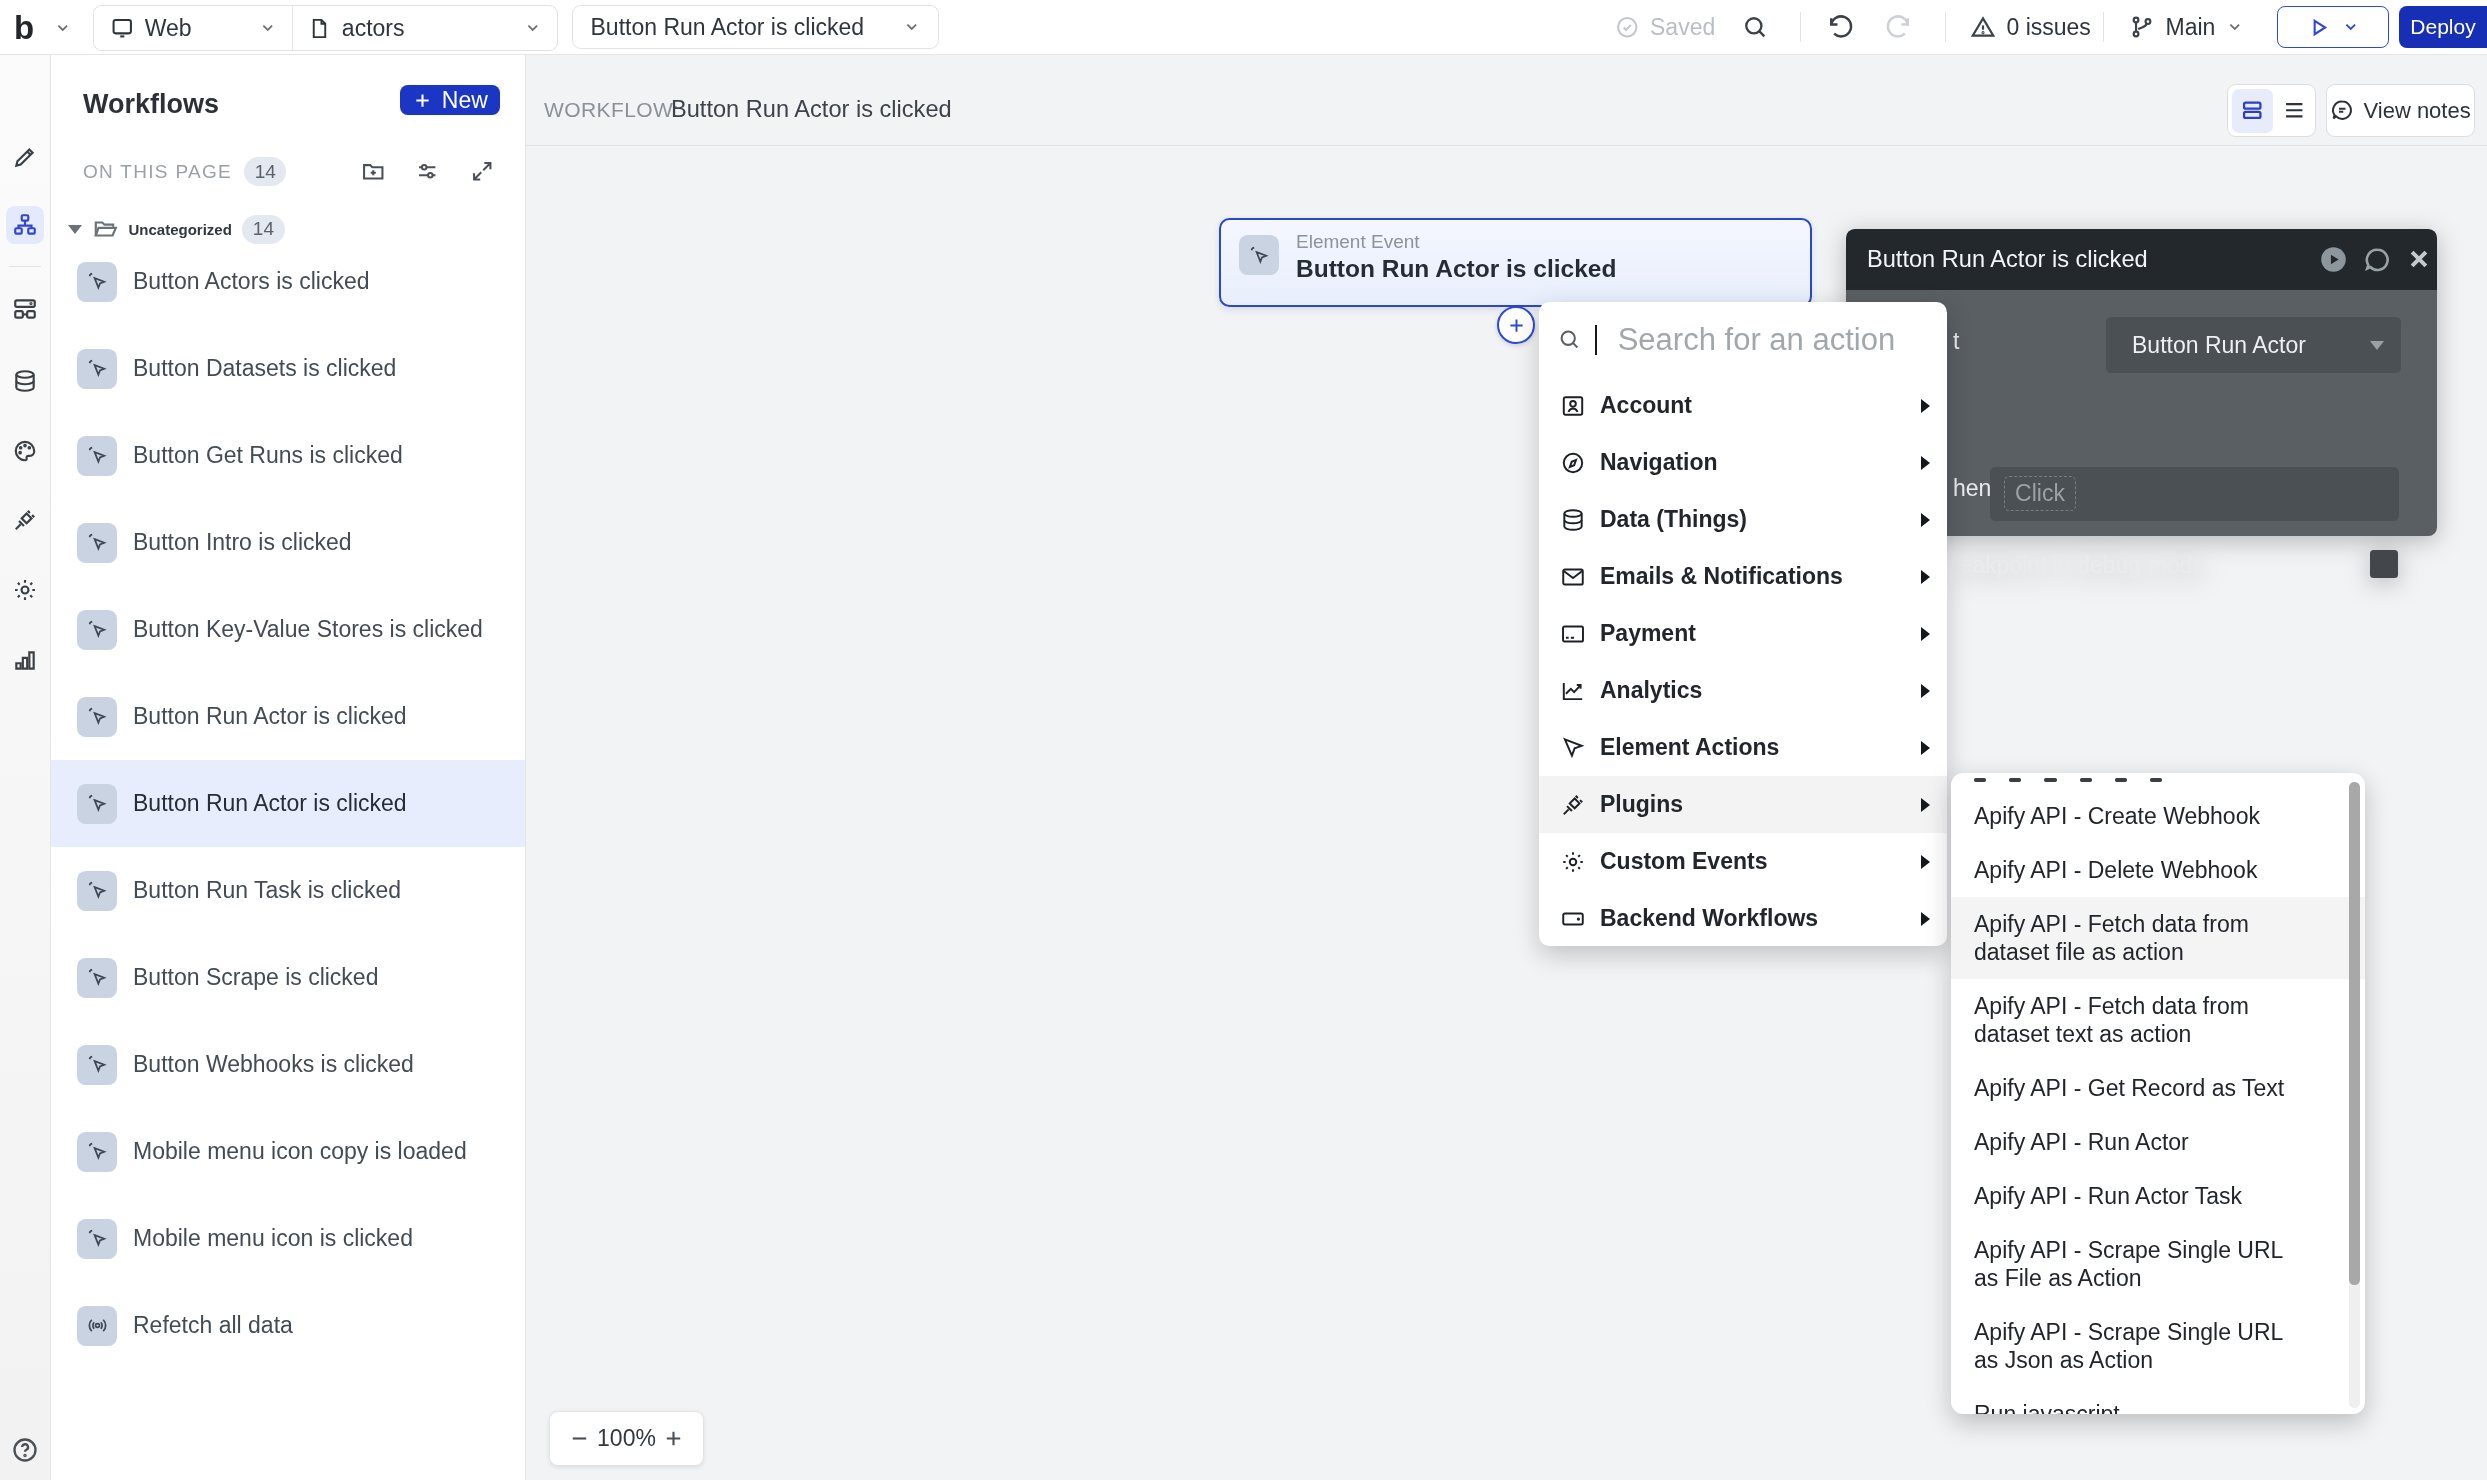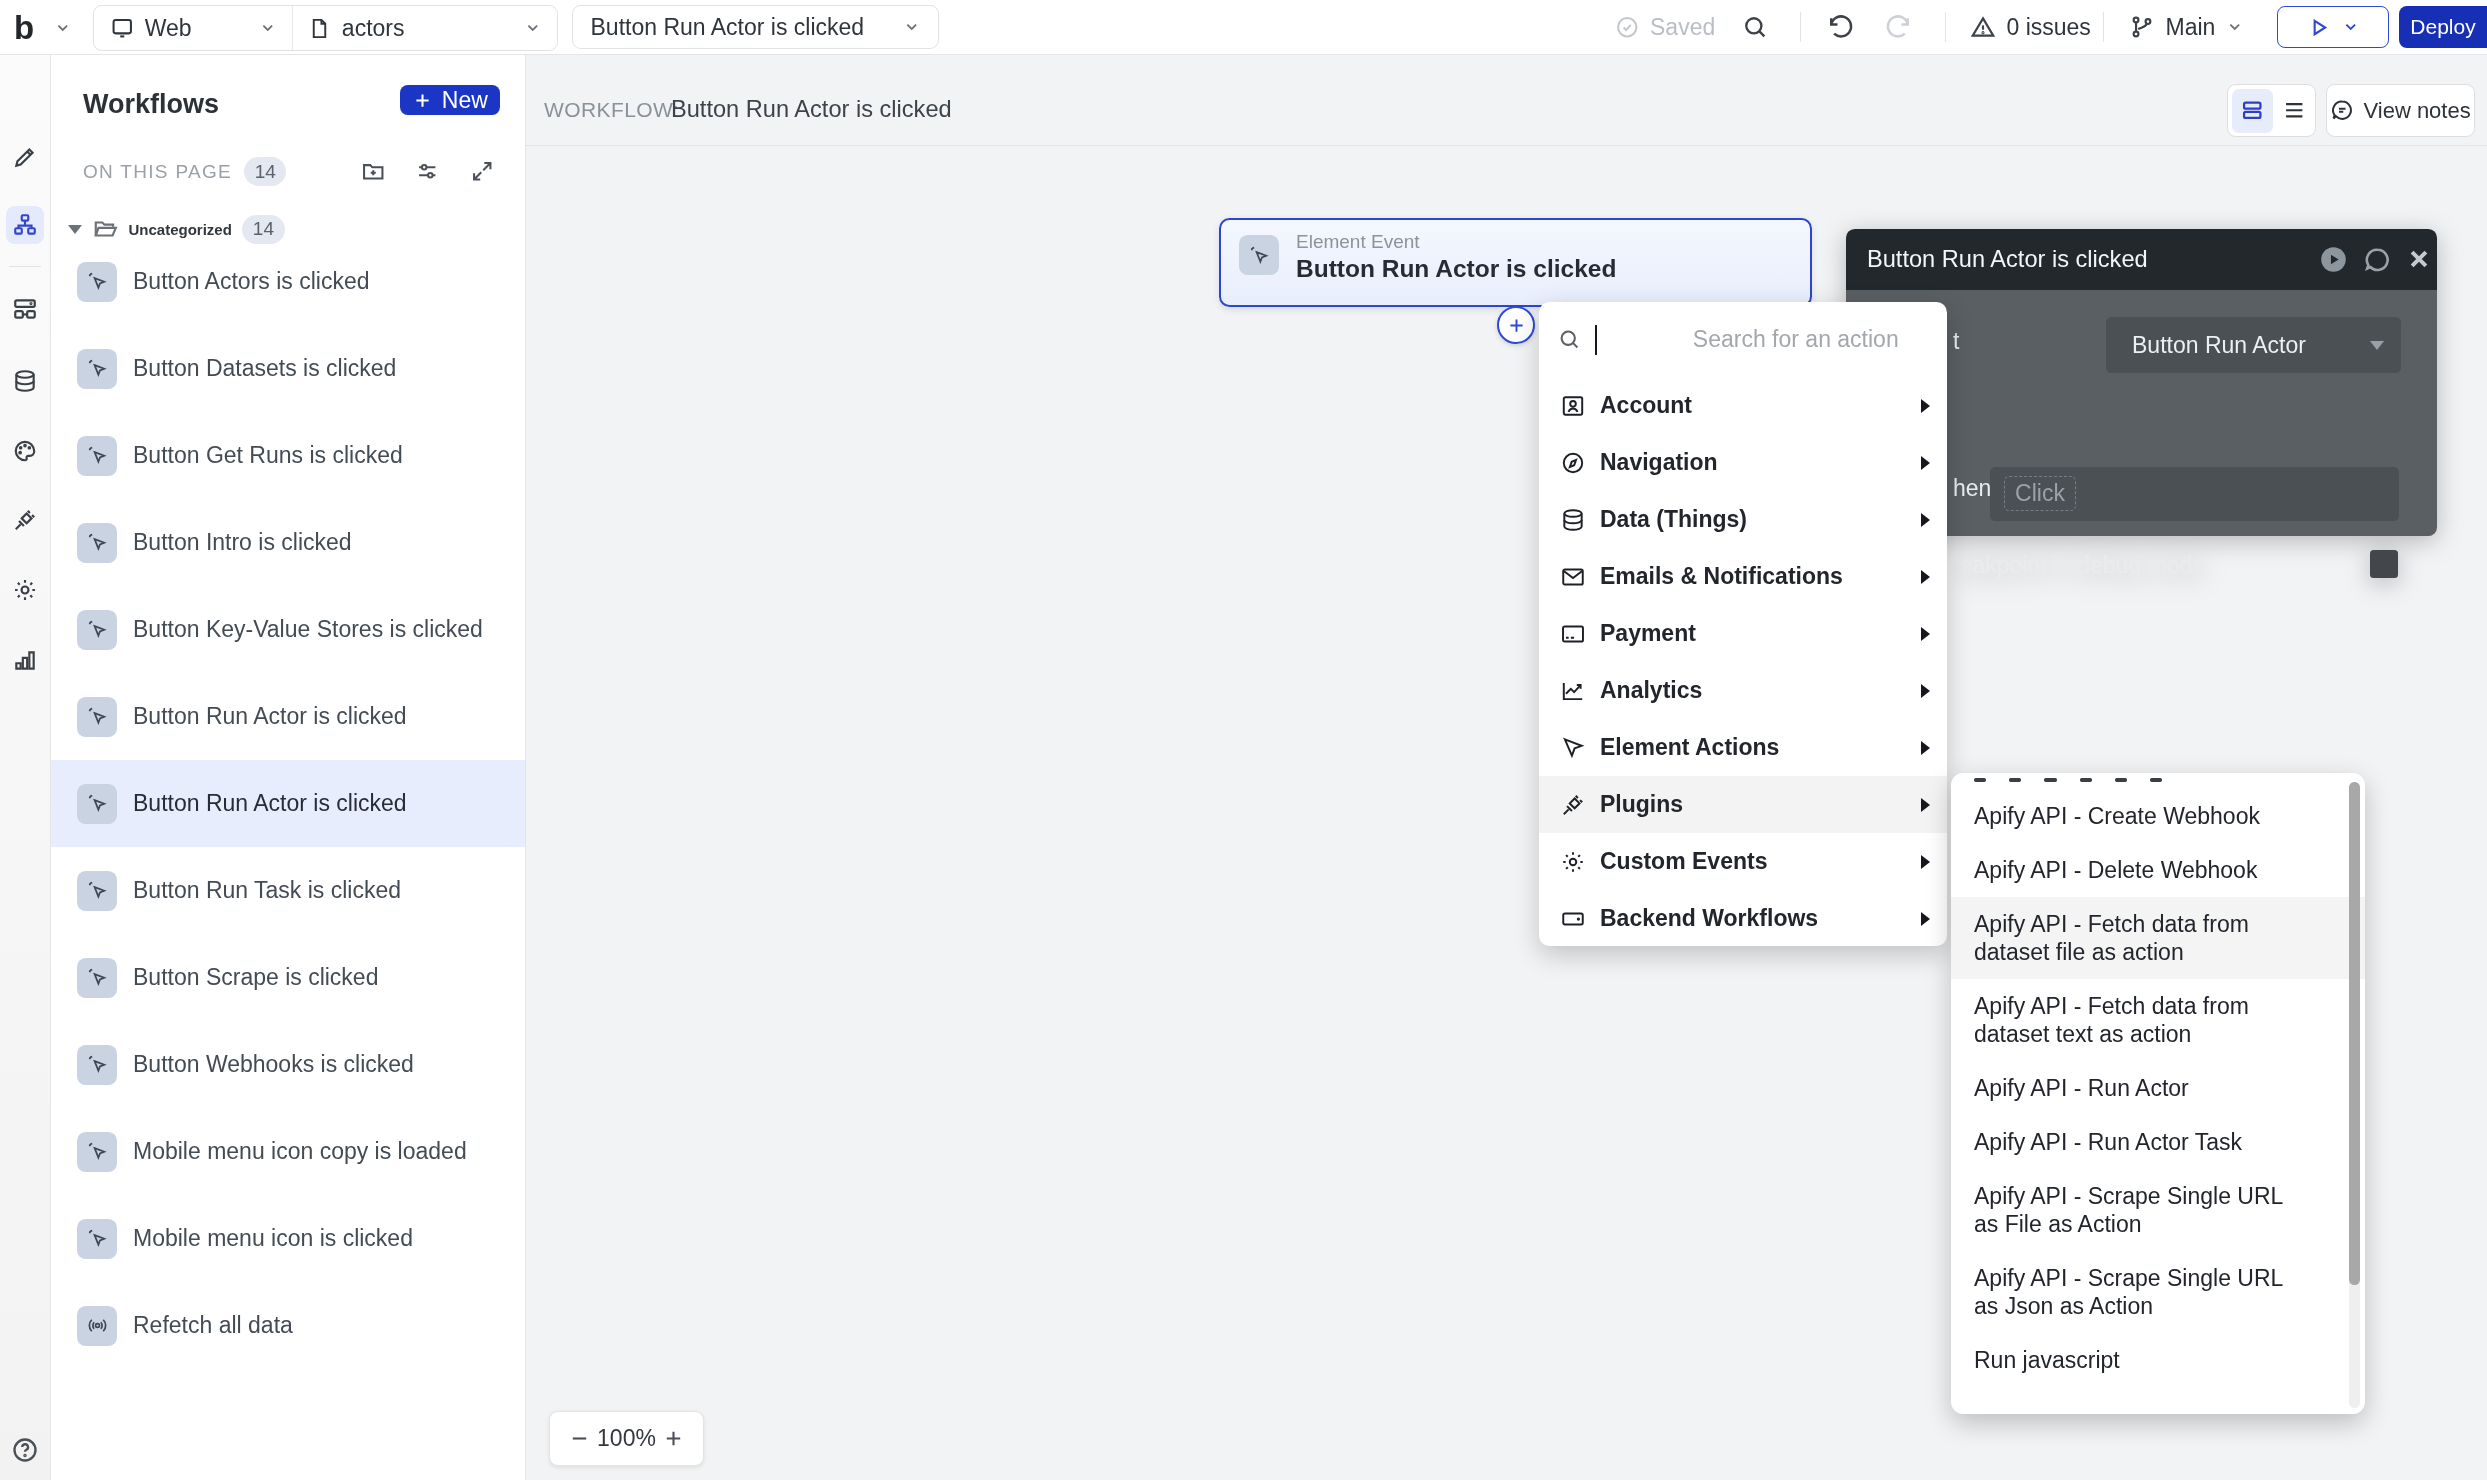--- a/index.html
+++ b/index.html
@@ -71,22 +71,22 @@
   #zoom-pill{left:549px;top:1411px;width:155px;height:55px;background:#fff;border:0.9px solid #e3e3e3;border-radius:8.7px;
              box-shadow:0 1.7px 4.4px rgba(0,0,0,.08);display:flex;align-items:center;justify-content:space-between;
              padding:0 17.5px;box-sizing:border-box;z-index:5;}
   #zoom-val{font-size:23px;color:#33383e;}
   .zbtn{color:#4a4f55;}
   
   #menu{left:1539px;top:302px;width:408px;height:644px;background:#fff;border-radius:10.5px;
         box-shadow:0 8.7px 26px rgba(0,0,0,.20);z-index:20;}
   #search-row{position:absolute;left:0;top:0;width:408px;height:75px;display:flex;align-items:center;padding-left:17.5px;box-sizing:border-box;}
   #caret{width:1.7px;height:30px;background:#15181c;margin-left:14px;}
-  #search-input{border:0;outline:0;font-size:23px;color:#2b3037;width:288px;margin-left:12px;background:transparent;
-                font-family:"Liberation Sans",sans-serif;text-align:right;}
+  #search-input{border:0;outline:0;font-size:31px;color:#2b3037;width:288px;margin-left:19px;background:transparent;
+                font-family:"Liberation Sans",sans-serif;}
   #search-input::placeholder{color:#a2a7ad;}
   .m-ul{position:absolute;left:0;top:75px;width:408px;margin:0;padding:0;list-style:none;}
   .m-li{position:relative;height:57px;display:flex;align-items:center;padding-left:21px;box-sizing:border-box;gap:14px;font-weight:bold;}
   .m-li.hover{background:#f3f3f3;}
   .m-ic{color:#1d2126;width:26px;}
   .m-label{font-size:23px;color:#22262c;}
   .m-arrow{position:absolute;right:17.5px;width:0;height:0;border-top:7.9px solid transparent;border-bottom:7.9px solid transparent;
            border-left:9.6px solid #15181c;}
   
   #submenu{left:1951px;top:773px;width:414px;height:641px;background:#fff;border-radius:12.2px;
@@ -707,20 +707,21 @@
         <i></i>
         <i></i>
         <i></i>
         <i></i>
       </div>
     <ul class="s-ul">
       <li class="s-li">Apify API - Create Webhook</li>
       <li class="s-li">Apify API - Delete Webhook</li>
       <li class="s-li hover">Apify API - Fetch data from dataset file as action</li>
       <li class="s-li">Apify API - Fetch data from dataset text as action</li>
+      <li class="s-li">Apify API - Get Record as Text</li>
       <li class="s-li">Apify API - Run Actor</li>
       <li class="s-li">Apify API - Run Actor Task</li>
       <li class="s-li">Apify API - Scrape Single URL as File as Action</li>
       <li class="s-li">Apify API - Scrape Single URL as Json as Action</li>
       <li class="s-li">Run javascript</li>
     </ul>
     <div id="sb-track"></div>
     <div id="sb-thumb"></div>
   </div>
 

